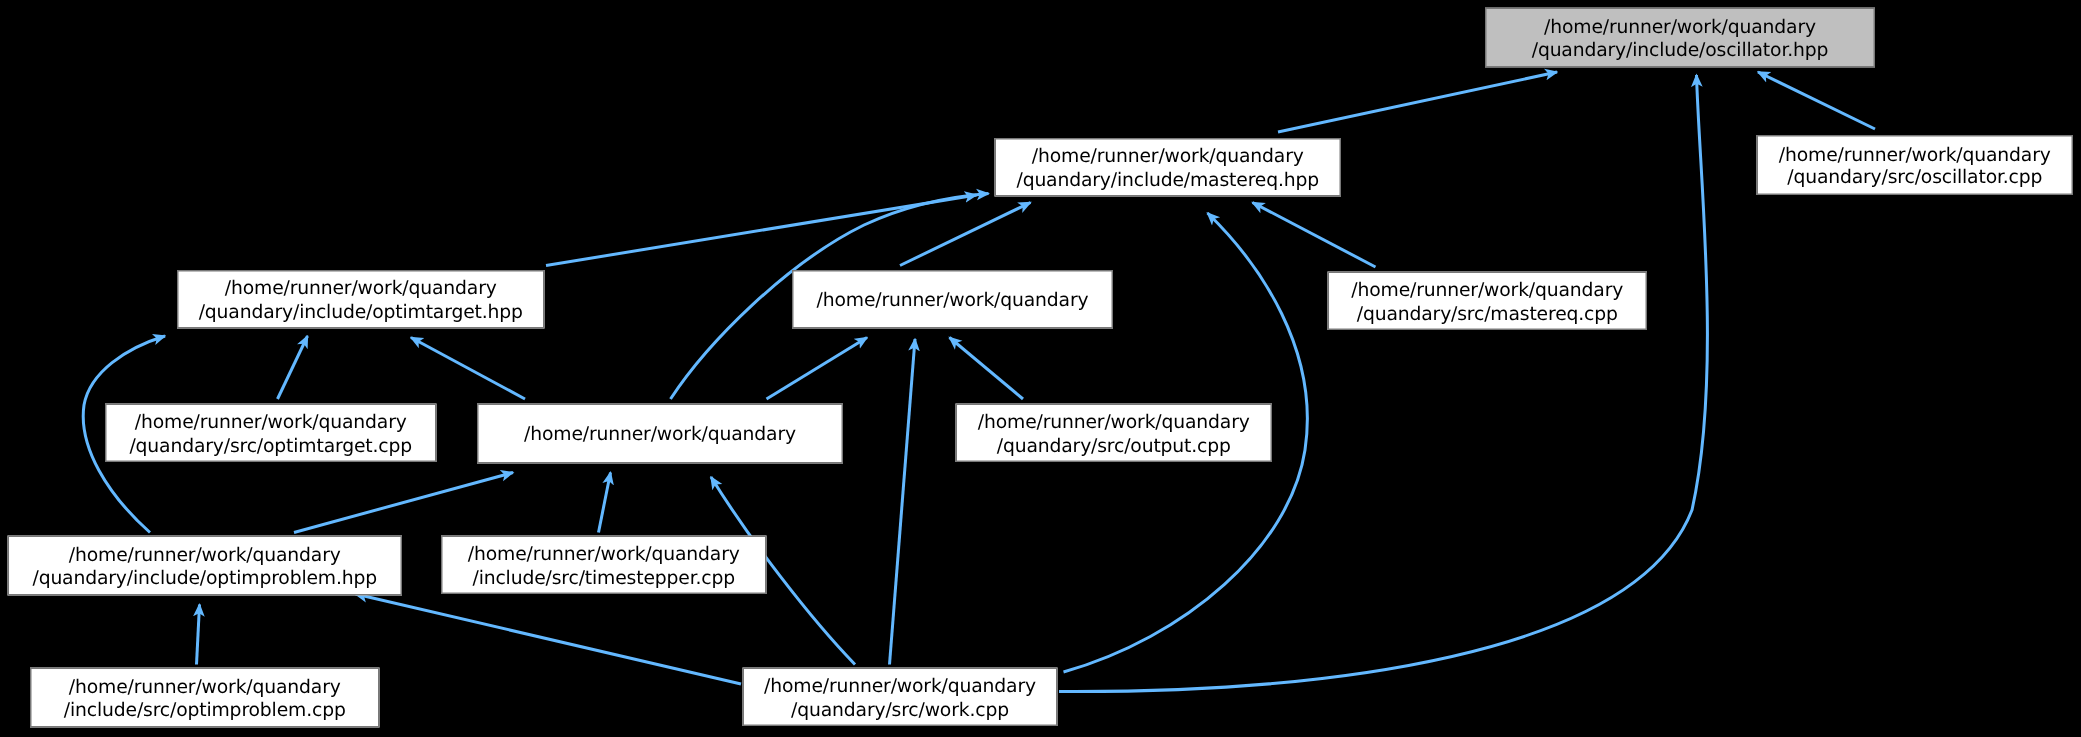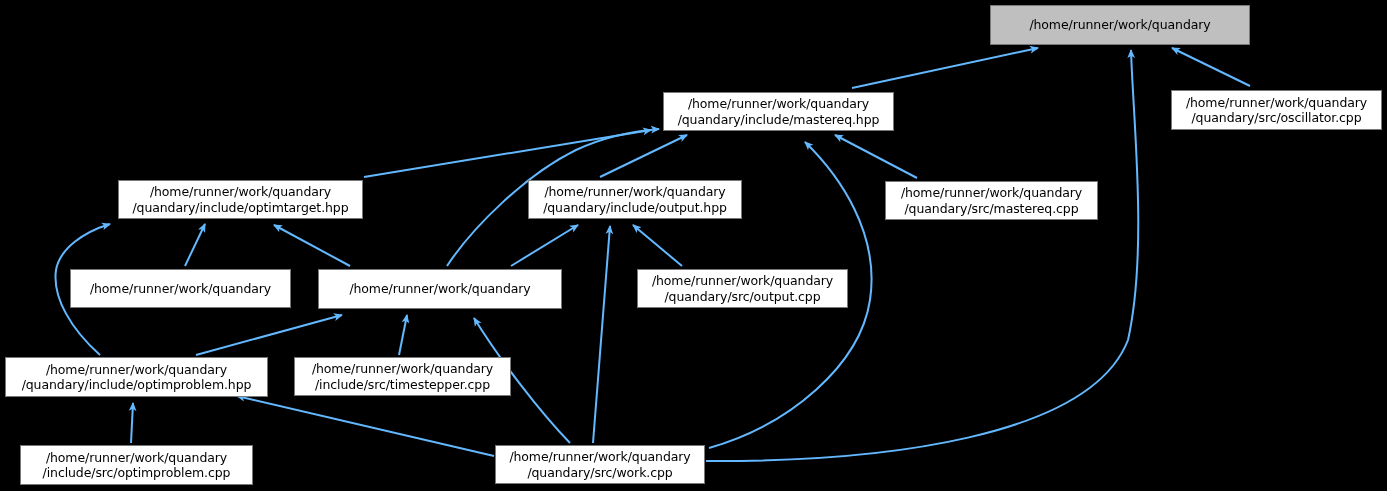--- a/index.html
+++ b/index.html
@@ -94,49 +94,50 @@
       <path d="M570,443 C540,412 500,360 474,318"></path>
 
       <path d="M131,443 L133,403"></path>
 
       <path d="M494,456 L237,396"></path>
     </g>
   </svg>
 
   <div class="node highlight" id="n-oscillator-hpp" style="left: 990px; top: 5px; width: 260px; height: 40px;">
     <span class="l1">/home/runner/work/quandary</span>
+    <span class="l2">/quandary/include/oscillator.hpp</span>
   </div>
 
   <div class="node" id="n-mastereq-hpp" style="left: 663px; top: 92px; width: 231px; height: 39px;">
     <span class="l1">/home/runner/work/quandary</span>
     <span class="l2">/quandary/include/mastereq.hpp</span>
   </div>
 
   <div class="node" id="n-oscillator-cpp" style="left: 1171px; top: 90px; width: 211px; height: 40px;">
     <span class="l1">/home/runner/work/quandary</span>
     <span class="l2">/quandary/src/oscillator.cpp</span>
   </div>
 
   <div class="node" id="n-optimtarget-hpp" style="left: 118px; top: 180px; width: 245px; height: 39px;">
     <span class="l1">/home/runner/work/quandary</span>
     <span class="l2">/quandary/include/optimtarget.hpp</span>
   </div>
 
   <div class="node" id="n-output-hpp" style="left: 528px; top: 180px; width: 214px; height: 39px;">
     <span class="l1">/home/runner/work/quandary</span>
-    <span class="l2">/quandary/include/output.hpp</span>
   </div>
 
   <div class="node" id="n-mastereq-cpp" style="left: 885px; top: 181px; width: 213px; height: 39px;">
     <span class="l1">/home/runner/work/quandary</span>
     <span class="l2">/quandary/src/mastereq.cpp</span>
   </div>
 
   <div class="node" id="n-optimtarget-cpp" style="left: 70px; top: 269px; width: 221px; height: 39px;">
     <span class="l1">/home/runner/work/quandary</span>
+    <span class="l2">/quandary/src/optimtarget.cpp</span>
   </div>
 
   <div class="node" id="n-timestepper-hpp" style="left: 318px; top: 269px; width: 244px; height: 40px;">
     <span class="l1">/home/runner/work/quandary</span>
   </div>
 
   <div class="node" id="n-output-cpp" style="left: 637px; top: 269px; width: 211px; height: 39px;">
     <span class="l1">/home/runner/work/quandary</span>
     <span class="l2">/quandary/src/output.cpp</span>
   </div>

